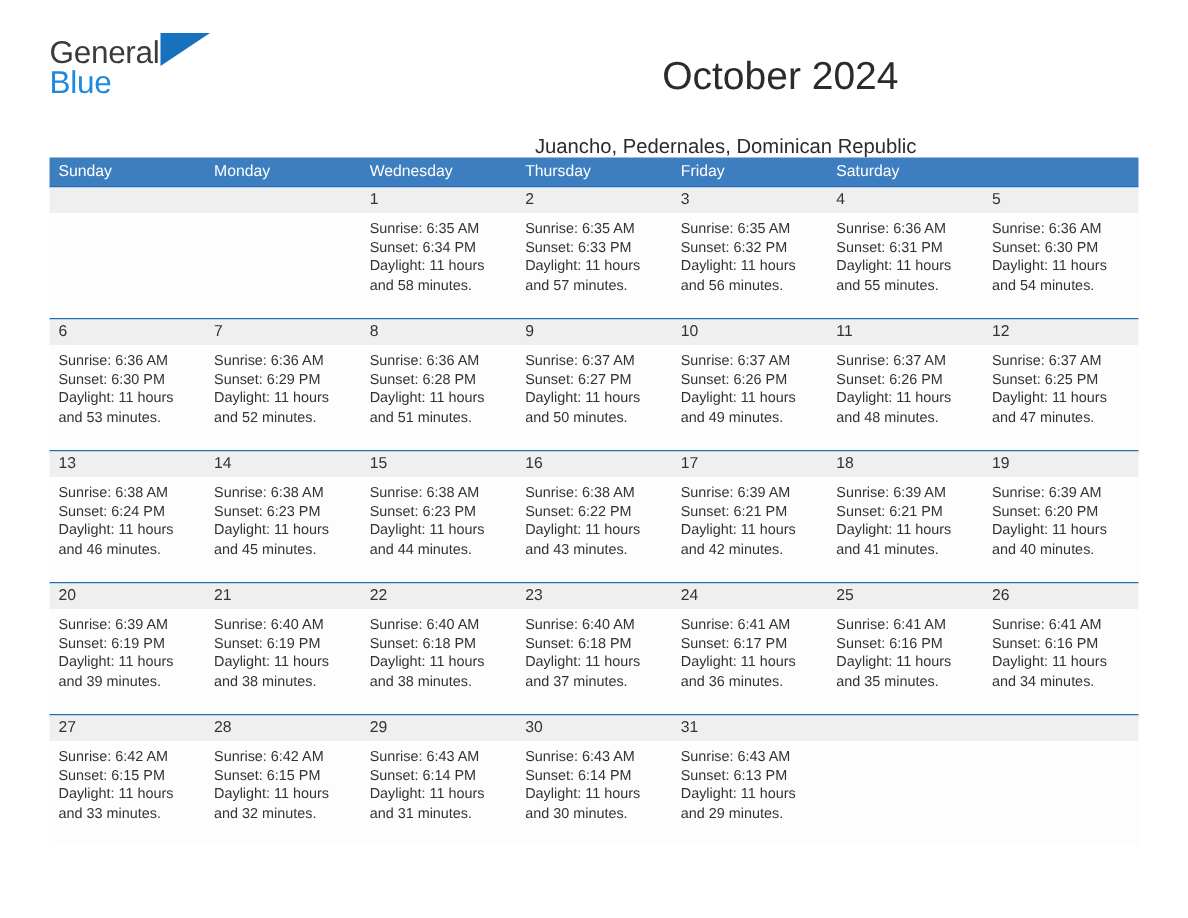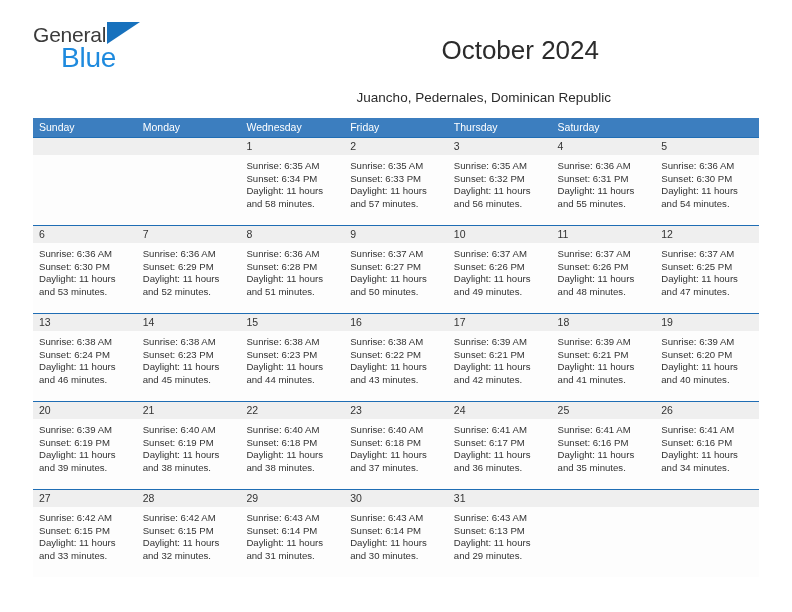--- a/index.html
+++ b/index.html
@@ -50,24 +50,23 @@
   .logo-tri {
     display: inline-block;
     vertical-align: -2px;
     margin-left: 1px;
     width: 0;
     height: 0;
     border-left: 33px solid #1771bd;
     border-bottom: 22px solid transparent;
   }
   .logo-row2 {
-    font-size: 28px;
+    font-size: 21px;
     color: #1e8ade;
     margin-top: -1px;
-    margin-left: 28px;
     letter-spacing: -0.2px;
   }
 
   .title-block {
     position: absolute;
     right: 0px;
     top: 24px;
     text-align: right;
   }
   .cal-title {
@@ -83,21 +82,20 @@
     margin-top: 24px;
     line-height: 1.2;
   }
 
   
   .calendar {
     position: absolute;
     left: 33px;
     top: 105px;
     width: 726px;
-    margin-top: 13px;
   }
 
   .weekday-header {
     display: grid;
     grid-template-columns: repeat(7, 1fr);
     background: #3c7ebf;
     height: 19px;
   }
   .weekday-cell {
     color: #ffffff;
@@ -163,22 +161,22 @@
     </div>
 
   </div>
 
   <div class="calendar">
 
     <div class="weekday-header">
       <div class="weekday-cell">Sunday</div>
       <div class="weekday-cell">Monday</div>
       <div class="weekday-cell">Wednesday</div>
+      <div class="weekday-cell">Thursday</div>
       <div class="weekday-cell">Friday</div>
-      <div class="weekday-cell">Thursday</div>
       <div class="weekday-cell">Saturday</div>
     </div>
 
     <div class="week-row">
       <div class="daynum-band">
         <div class="daynum"></div>
         <div class="daynum"></div>
         <div class="daynum">1</div>
         <div class="daynum">2</div>
         <div class="daynum">3</div>

